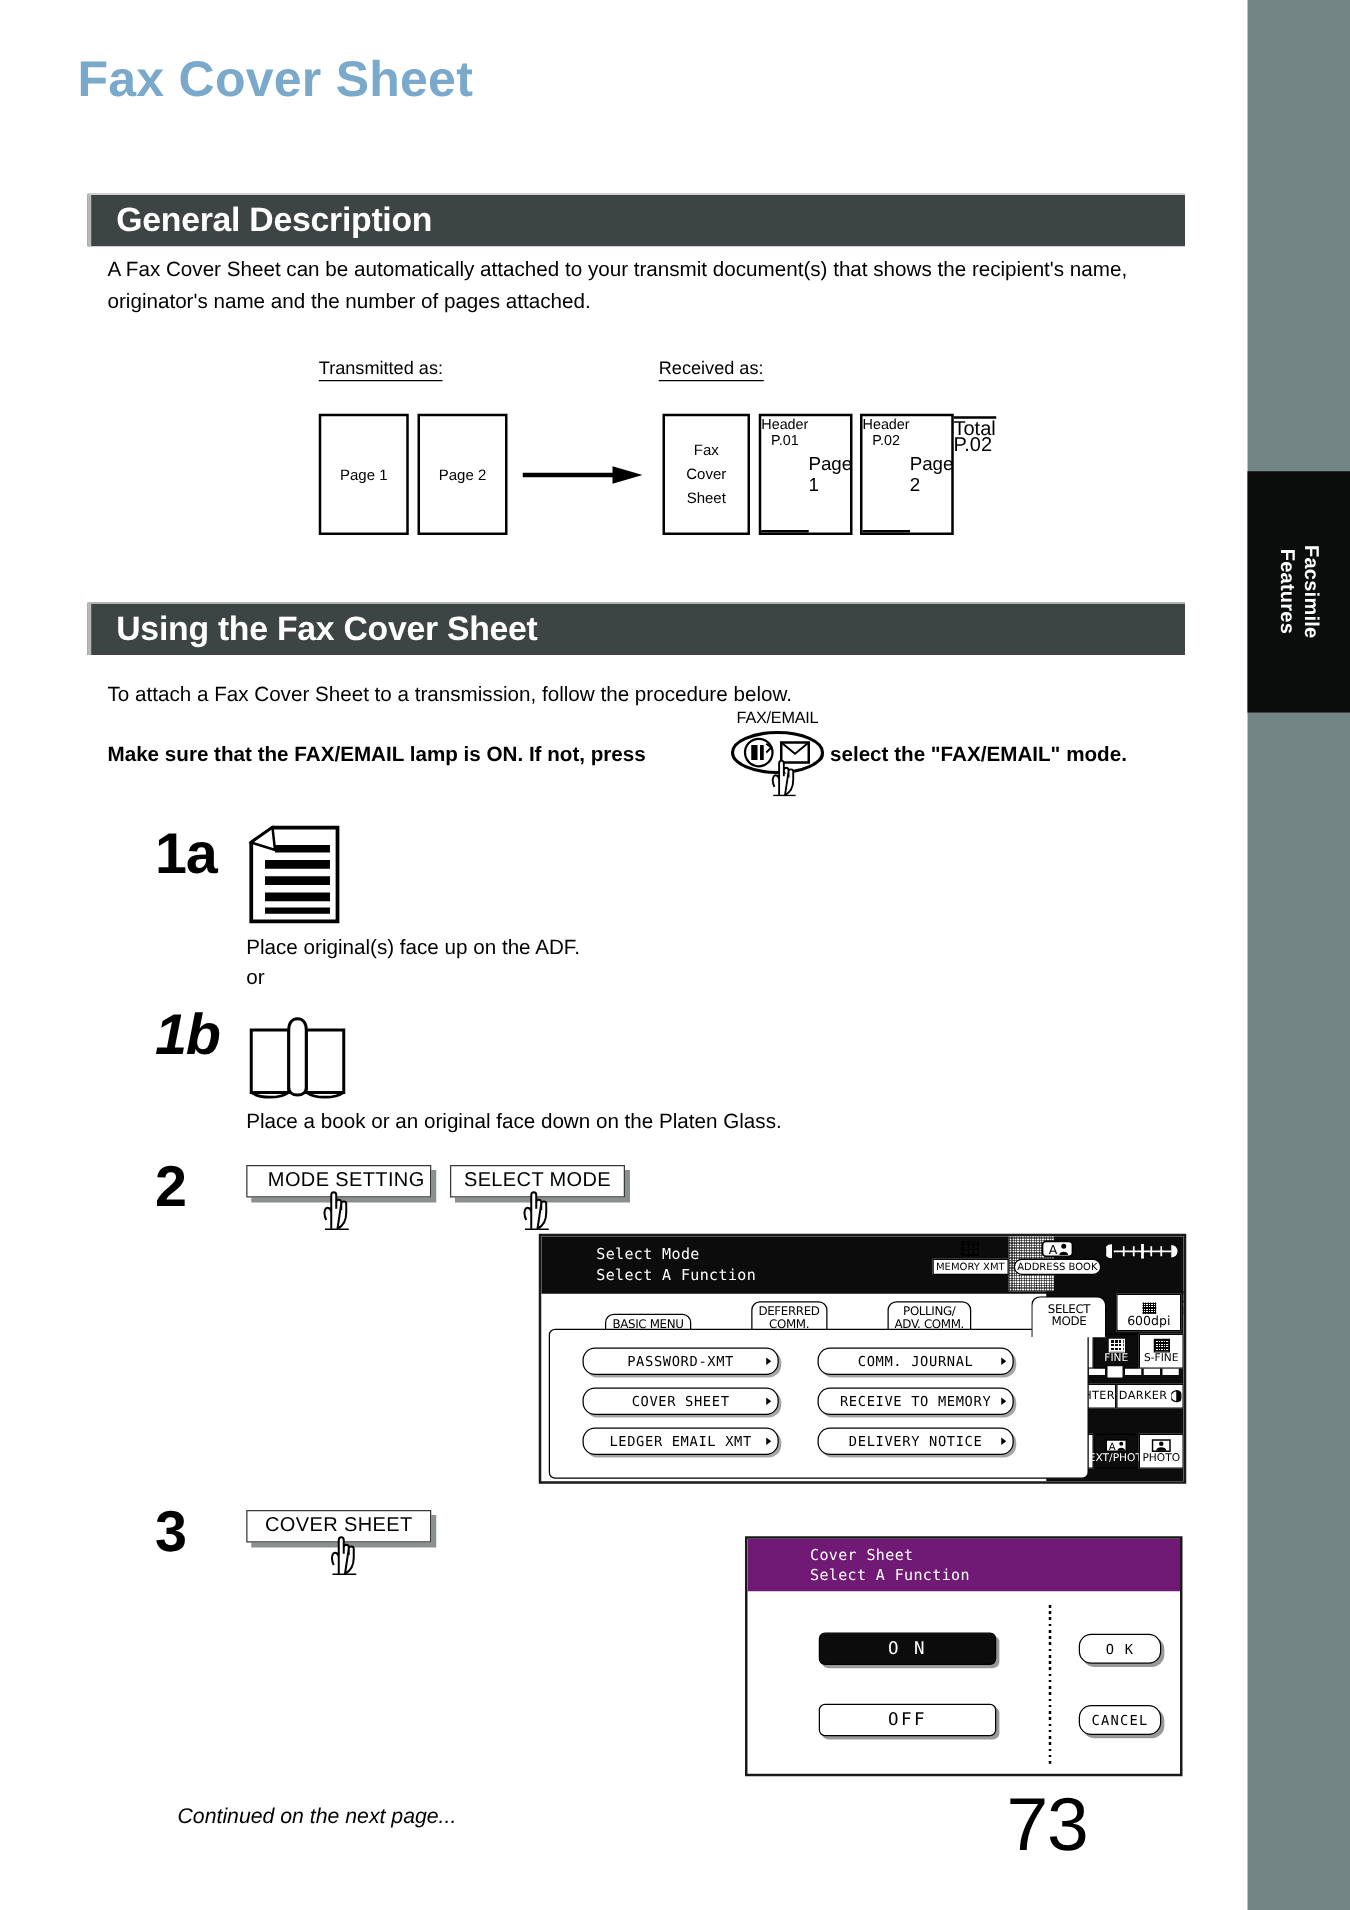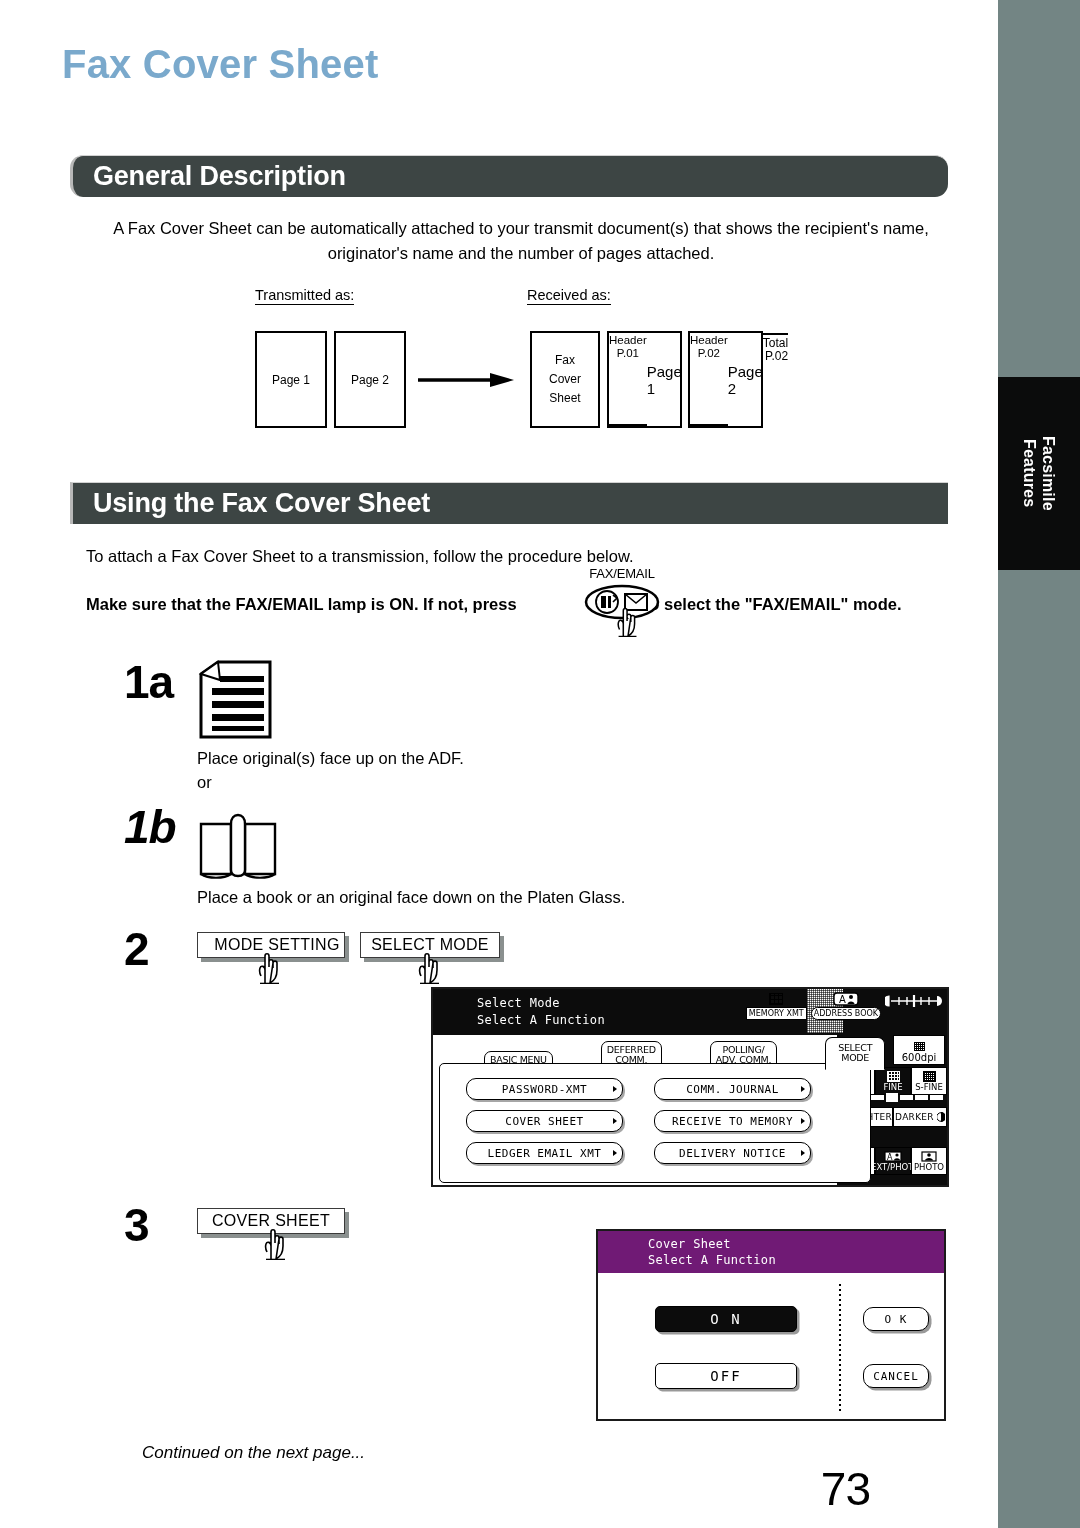--- a/index.html
+++ b/index.html
@@ -72,30 +72,30 @@
     display: flex;
     align-items: center;
   }
   .section-bar span {
     color: #ffffff;
     font-size: 27px;
     font-weight: bold;
     margin-left: 20px;
     letter-spacing: -.2px;
   }
-  #bar-general { top: 155px; border-radius: 13px; }
+  #bar-general { top: 155px; }
   #bar-using   { top: 482px; }
 
   .body-text {
     position: absolute;
     font-size: 16.5px;
     line-height: 25px;
     color: #000;
   }
-  #intro-text { left: 86px; top: 216px; width: 870px; text-align: center; }
+  #intro-text { left: 86px; top: 204px; width: 870px; }
   #using-text { left: 86px; top: 544px; width: 870px; }
 
   #bold-line {
     position: absolute;
     left: 86px; top: 595px;
     font-size: 16.5px;
     font-weight: bold;
     white-space: nowrap;
   }
 
@@ -160,22 +160,22 @@
     line-height: 13px;
   }
   .mid-cell {
     flex: 1;
     display: flex;
     align-items: center;
     justify-content: center;
     font-size: 15px;
   }
   .tot-cell {
-    font-size: 12px;
-    text-align: right;
+    font-size: 16px;
+    text-align: left;
     border-top: 2px solid #000;
     padding: 2px 0 1px;
     line-height: 13px;
   }
 
   #arrow {
     position: absolute;
     left: 418px; top: 372px;
     width: 96px; height: 16px;
   }
@@ -451,23 +451,22 @@
   
   #footer-note {
     position: absolute;
     left: 142px; top: 1443px;
     font-size: 17px;
     font-style: italic;
   }
   #page-number {
     position: absolute;
     right: 128px; top: 1425px;
-    font-size: 46px;
+    font-size: 60px;
     letter-spacing: -1px;
-    margin-top: 37px;
   }
 </style>
 </head>
 <body>
 
 <div id="page">
 
   <div id="doc-title">Fax Cover Sheet</div>
 
   <div class="section-bar" id="bar-general">

